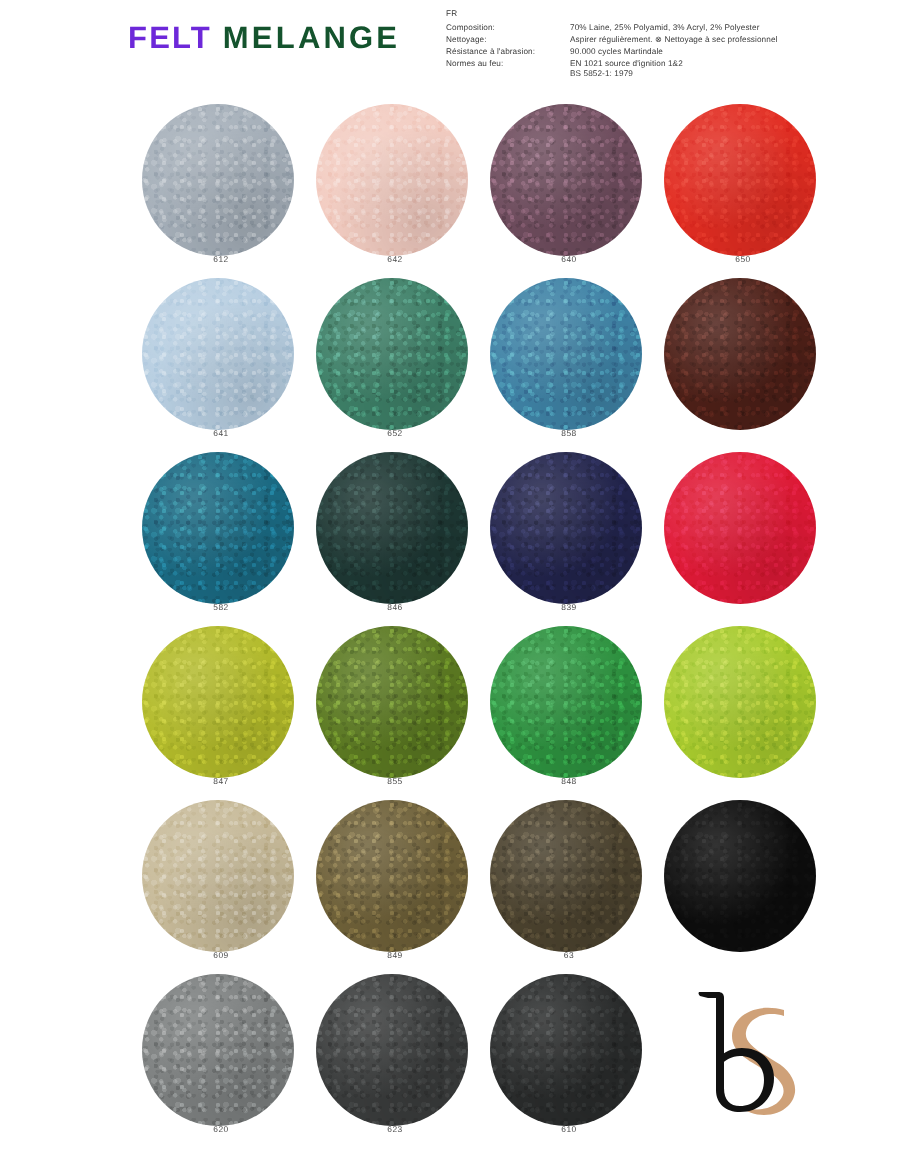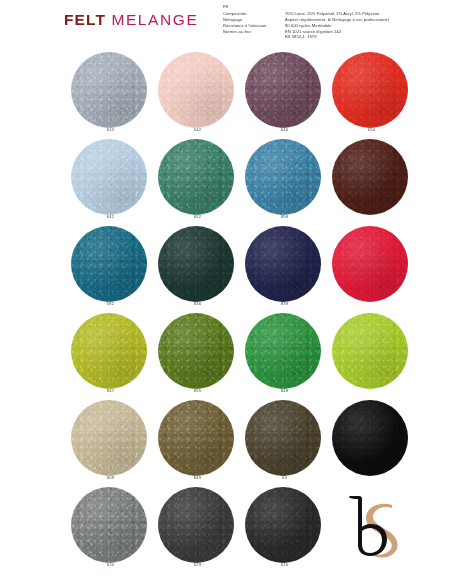--- a/index.html
+++ b/index.html
@@ -12,22 +12,22 @@
     position:relative;
   }
   .sheet{position:relative;width:452px;height:584px;}
 
   
   .header{position:absolute;left:0;top:0;width:452px;height:48px;}
   .brand{
     position:absolute;left:64px;top:11px;
     font-size:15.5px;letter-spacing:1.1px;white-space:nowrap;
   }
-  .brand .b-strong{font-weight:bold;color:#7f1d1d;}
-  .brand .b-light{font-weight:normal;color:#be185d;letter-spacing:1.6px;}
+  .brand .b-strong{font-weight:bold;color:#6d28d9;}
+  .brand .b-light{font-weight:bold;color:#14532d;letter-spacing:1.6px;}
 
   .specs{position:absolute;left:223px;top:4px;width:229px;}
   .spec-lang{
     font-size:4.1px;color:#3a3a3a;letter-spacing:.1px;
     margin:0 0 1.6px 0;line-height:5px;
   }
   .spec-row{display:flex;line-height:5.3px;margin-bottom:.9px;}
   .spec-label{
     width:62px;flex:0 0 62px;
     font-size:4.1px;color:#3a3a3a;letter-spacing:.05px;white-space:nowrap;

